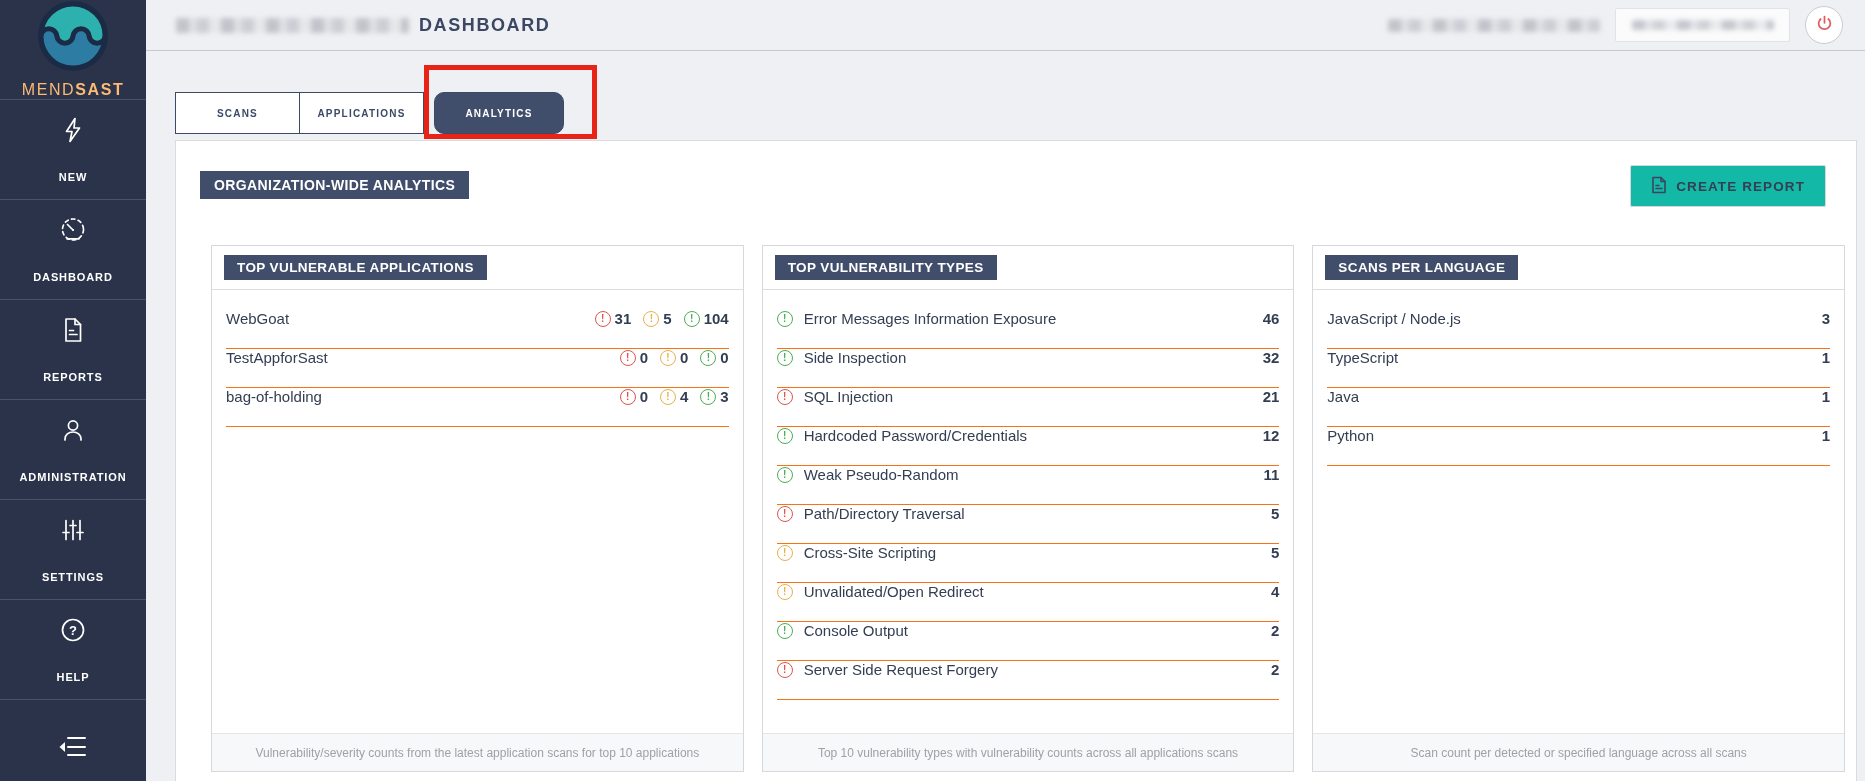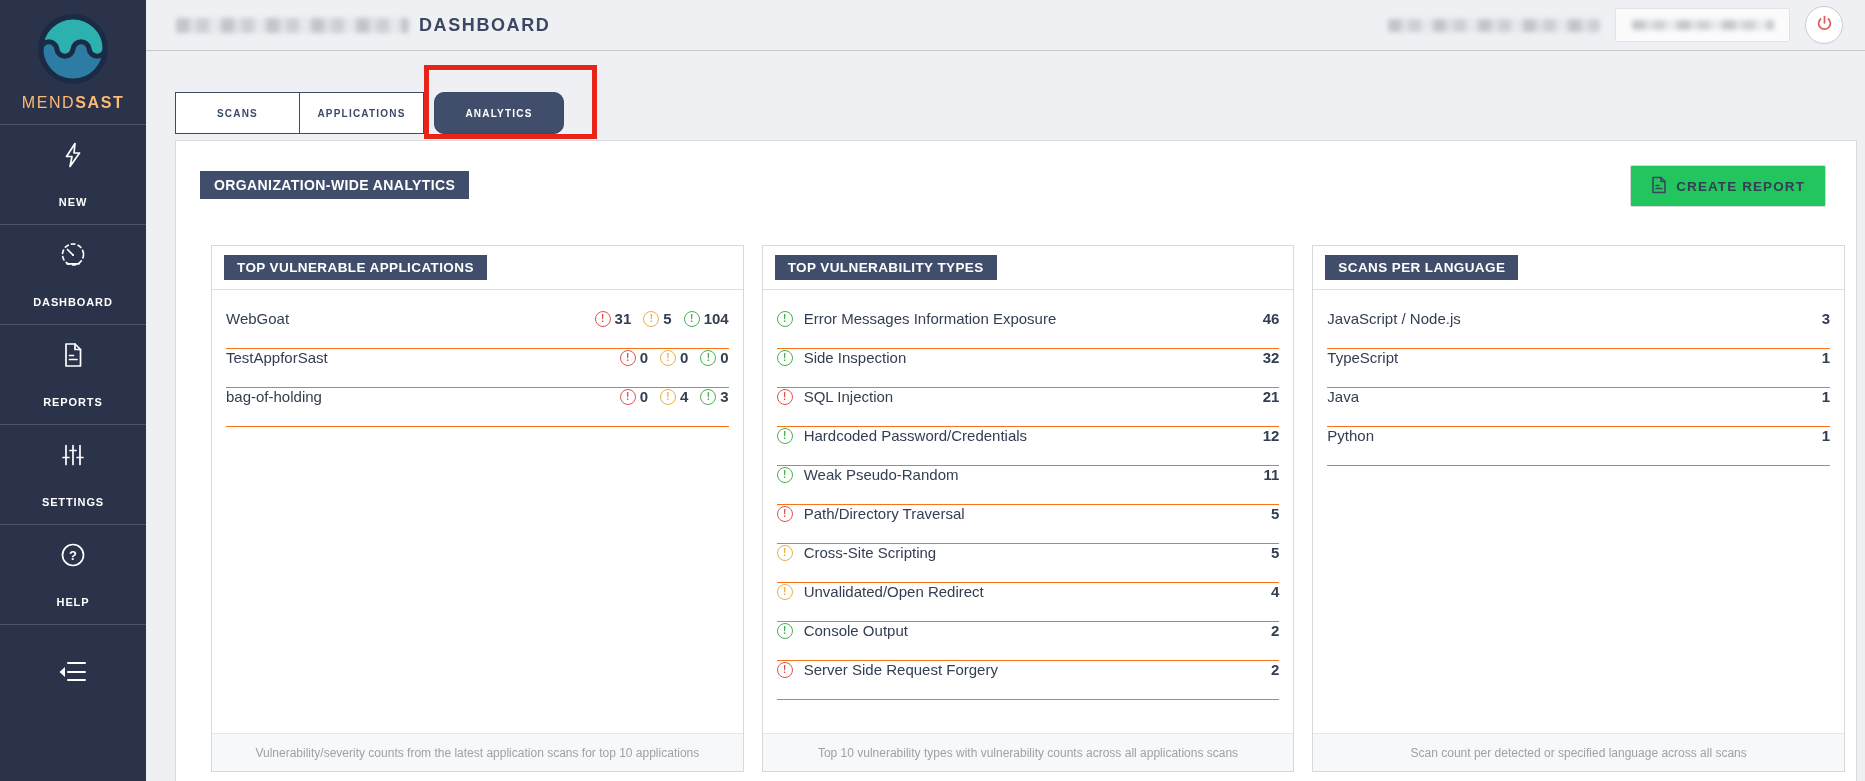--- a/index.html
+++ b/index.html
@@ -39,21 +39,21 @@
   .tab{width:125px;height:42px;background:#fff;border:1px solid #3d4a66;margin-left:-1px;display:flex;align-items:center;justify-content:center;
        font-size:10px;font-weight:700;letter-spacing:1.2px;color:#3b4a67;cursor:pointer;margin-top:16px;}
   .tab:first-child{margin-left:0}
   .tab.active{background:var(--navy);color:#fff;width:130px;border-radius:10px;}
   .highlight-ring{border:5px solid var(--highlight-red);padding:6px 28px 0 5px;margin-top:-11px;position:relative;z-index:2;}
 
   
   .panel{margin:20px 8px 0 29px;height:700px;background:#fff;border:1px solid #d9dbde;border-bottom:none;}
   .panel-head{display:flex;align-items:flex-start;justify-content:space-between;padding:24px 30px 0 24px;}
   .section-badge{background:var(--navy);color:#fff;font-size:14px;font-weight:700;letter-spacing:.4px;padding:6px 14px;margin-top:6px;}
-  .create-report{height:42px;background:#22c55e;border:1px solid #d5d7da;border-radius:2px;display:flex;align-items:center;gap:9px;padding:0 20px;
+  .create-report{height:42px;background:#14b8a6;border:1px solid #d5d7da;border-radius:2px;display:flex;align-items:center;gap:9px;padding:0 20px;
        font-size:13.5px;font-weight:700;letter-spacing:1.1px;color:#343f54;cursor:pointer;}
   .create-report svg{width:16px;height:18px;stroke:#3a4660;fill:none;stroke-width:1.6;stroke-linecap:round;stroke-linejoin:round}
 
   .cards{display:flex;gap:18px;padding:38px 11px 0 35px;}
   .card{flex:1;height:527px;background:#fff;border:1px solid #d6d8db;display:flex;flex-direction:column;}
   .card-head{padding:9px 12px;border-bottom:1px solid #dcdee1;}
   .card-badge{display:inline-block;background:var(--navy);color:#fff;font-size:13.5px;font-weight:700;letter-spacing:.4px;padding:5px 13px;}
   .card-rows{flex:1;padding:20px 14px 0;overflow:hidden;list-style:none;}
   .row{height:39px;display:flex;align-items:flex-start;justify-content:space-between;border-bottom:1px solid #f97316;font-size:15px;}
   .row-left{display:flex;align-items:center;gap:11px;min-width:0}
@@ -111,20 +111,29 @@
               <path d="M7 3 h9 l5.5 5.5 V25 H7 Z"></path>
               <path d="M16 3 v5.5 h5.5"></path>
               <path d="M10.5 14.5 h4 M10.5 18.5 h7.5"></path>
             </svg>
           </span>
           <span class="nav-label">REPORTS</span>
         </div>
         <div class="nav-item">
           <span class="nav-icon">
             <svg viewBox="0 0 28 28">
+              <circle cx="14" cy="9.5" r="4.6"></circle>
+              <path d="M6 24 v-1 c0-4.4 3.6-7 8-7 s8 2.6 8 7 v1"></path>
+            </svg>
+          </span>
+          <span class="nav-label">ADMINISTRATION</span>
+        </div>
+        <div class="nav-item">
+          <span class="nav-icon">
+            <svg viewBox="0 0 28 28">
               <path d="M7 4.5 v19 M14 4.5 v19 M21 4.5 v19"></path>
               <path d="M4 16.5 h6 M11 9.5 h6 M18 16.5 h6"></path>
             </svg>
           </span>
           <span class="nav-label">SETTINGS</span>
         </div>
         <div class="nav-item">
           <span class="nav-icon">
             <svg viewBox="0 0 28 28">
               <circle cx="14" cy="14" r="10.5"></circle>

